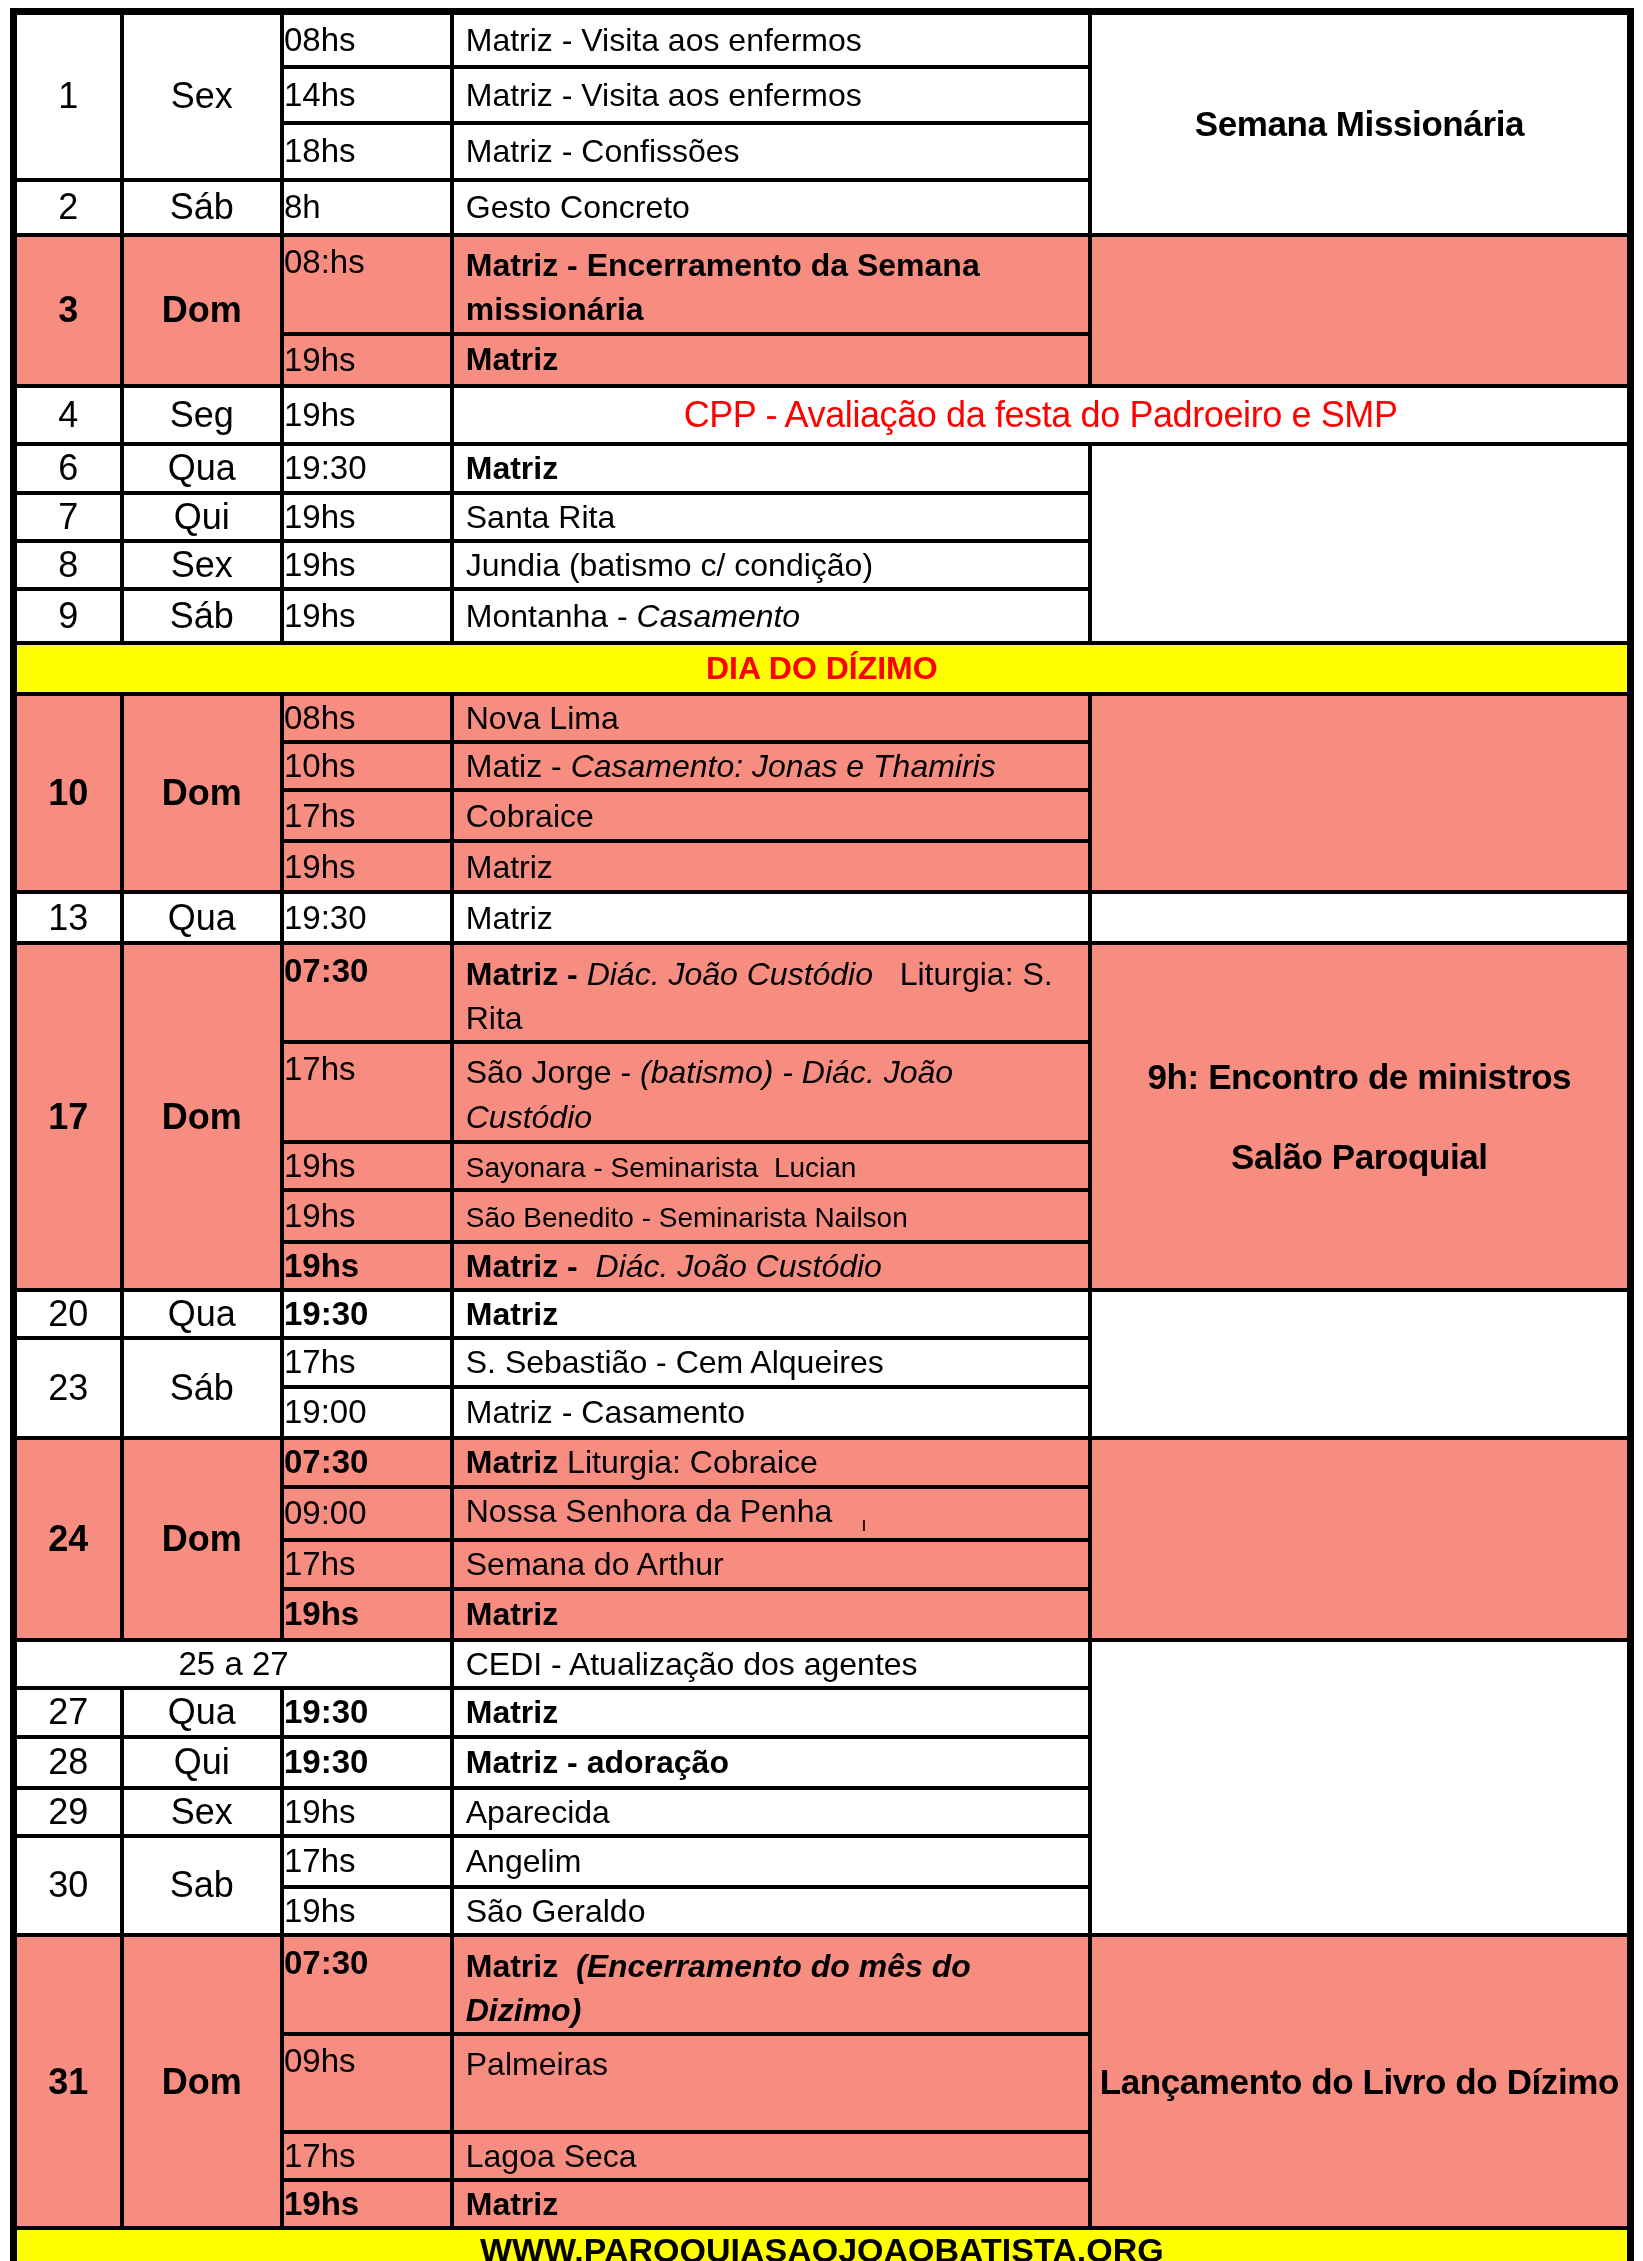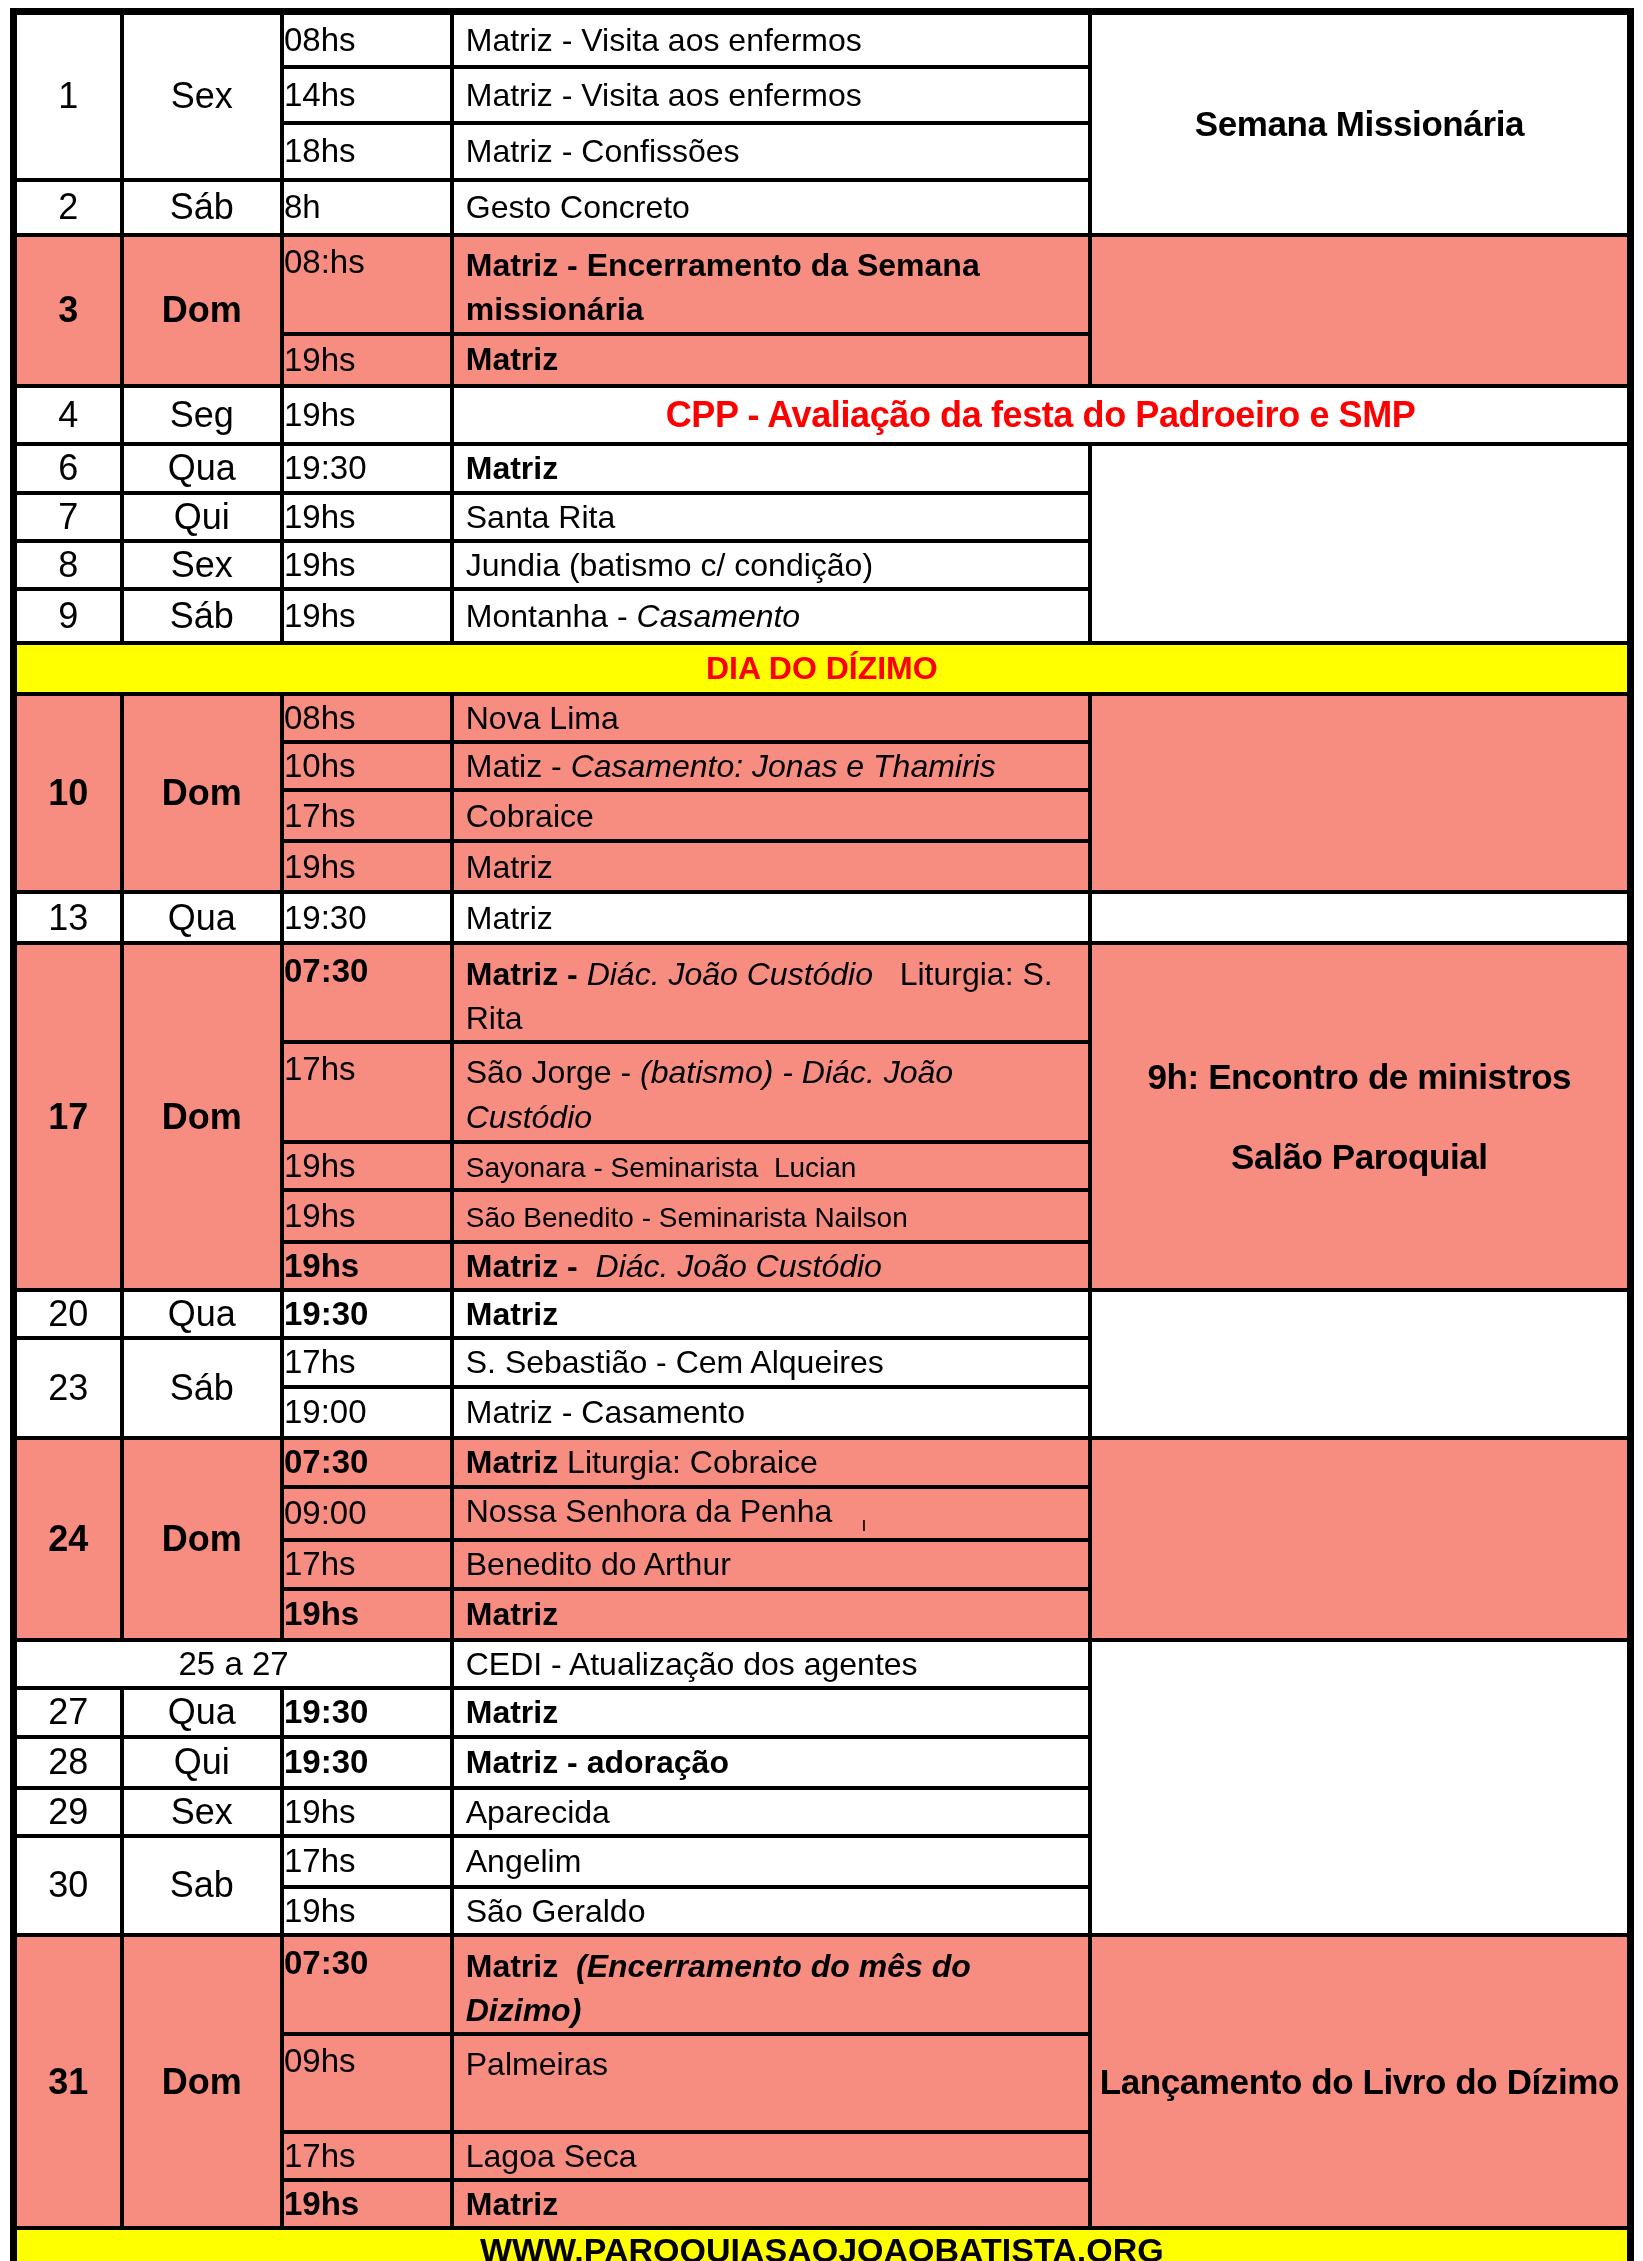--- a/index.html
+++ b/index.html
@@ -53,21 +53,21 @@
   .ybar{
     background:var(--yellow) !important;
     text-align:center;
     font-weight:bold;
     font-size:32px;
     color:var(--red);
   }
   .site{color:#000;font-size:34px;letter-spacing:0px;}
   .cpp{
     color:var(--red);
-    font-weight:bold;
+    font-weight:normal;
     font-size:36px;
     text-align:center;
     letter-spacing:-0.4px;
   }
   .range{text-align:center;font-size:33px;}
   .mark{font-size:19.6px;vertical-align:-9.8px;margin-left:29px;}
   i{font-style:italic;}
 </style>
 </head>
 <body>
@@ -235,21 +235,21 @@
     <td class="c-time b">07:30</td>
     <td class="c-event"><b>Matriz</b><span> Liturgia: Cobraice</span></td>
     <td class="c-notes" rowspan="4"></td>
   </tr>
   <tr class="sal" style="height:52px">
     <td class="c-time">09:00</td>
     <td class="c-event"><span>Nossa Senhora da Penha</span><span class="mark">ı</span></td>
   </tr>
   <tr class="sal" style="height:46px">
     <td class="c-time">17hs</td>
-    <td class="c-event">Benedito do Arthur</td>
+    <td class="c-event">Semana do Arthur</td>
   </tr>
   <tr class="sal" style="height:51px">
     <td class="c-time b">19hs</td>
     <td class="c-event b">Matriz</td>
   </tr>
 
   <tr style="height:47px">
     <td class="range" colspan="3">25 a 27</td>
     <td class="c-event">CEDI - Atualização dos agentes</td>
     <td class="c-notes" rowspan="6"></td>

